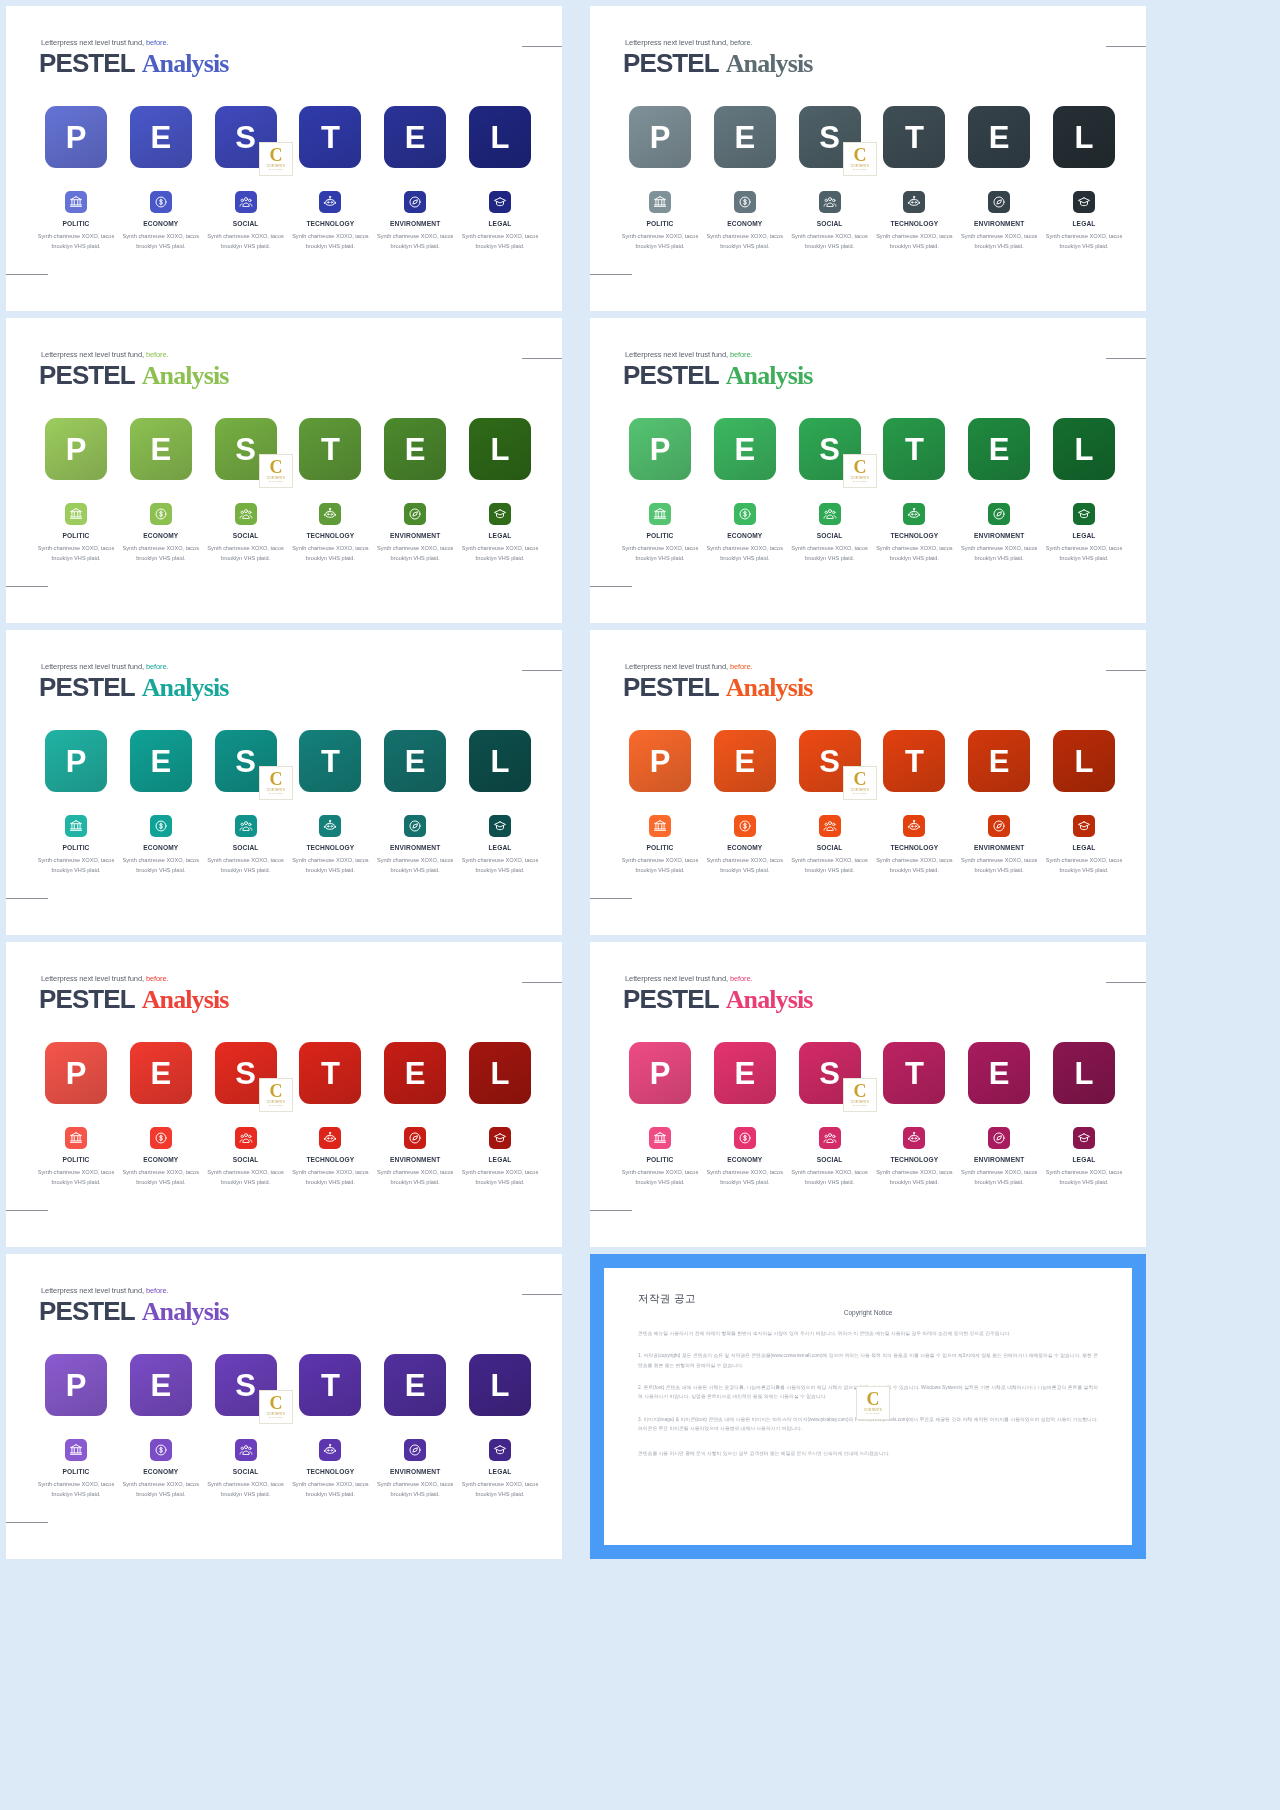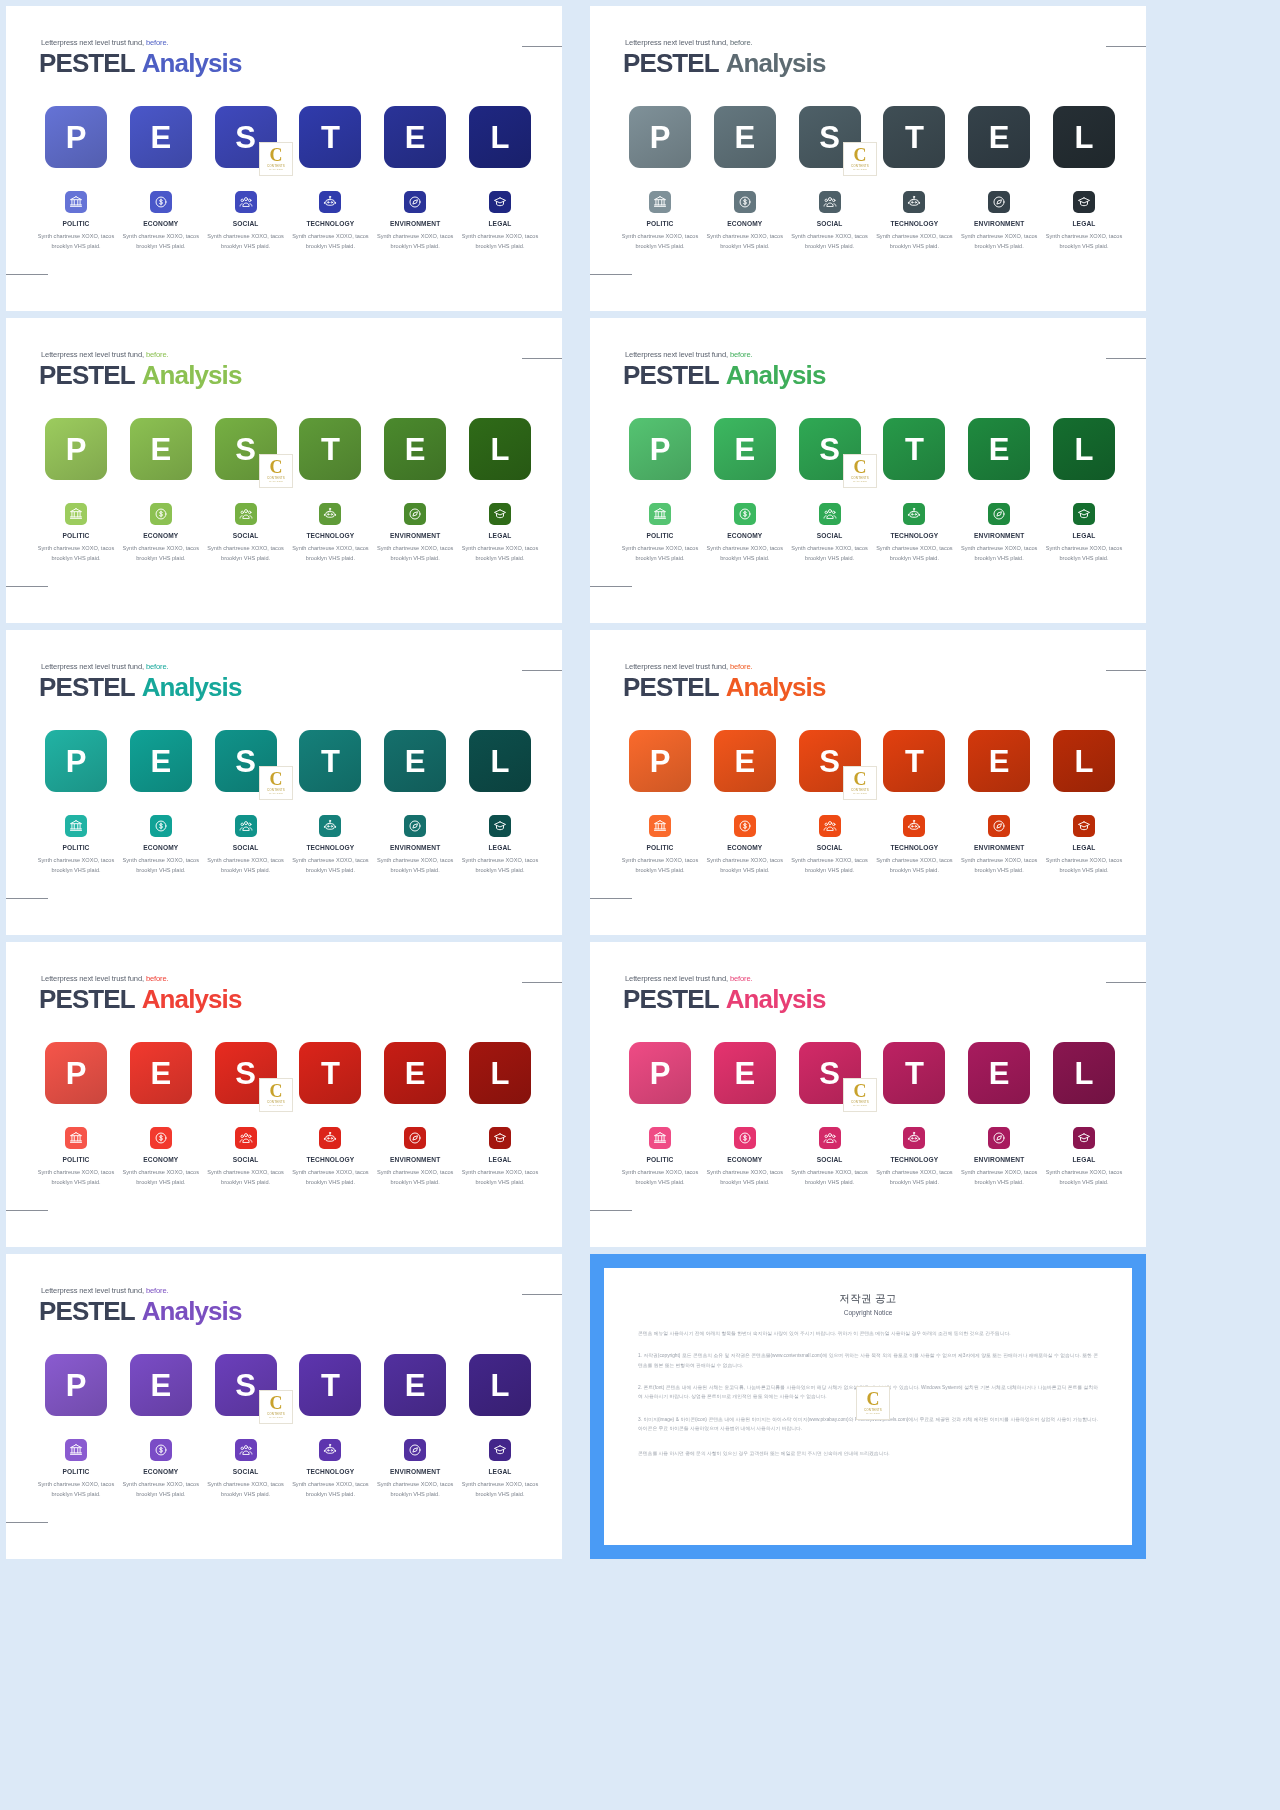--- a/index.html
+++ b/index.html
@@ -58,21 +58,21 @@
   .title {
     position: absolute;
     top: 42px;
     left: 33px;
     font-size: 26px;
     font-weight: bold;
     letter-spacing: -0.9px;
     white-space: nowrap;
   }
   .title .dark { color: #3a4256; }
-  .title .accent { margin-left: 7px; }
+  .title .accent { margin-left: 7px; font-family: Liberation Serif, serif; }
 
   .tiles {
     position: absolute;
     top: 100px;
     left: 30px;
     right: 22px;
     display: flex;
     justify-content: space-between;
   }
   .col { width: 80px; display: flex; flex-direction: column; align-items: center; }
@@ -160,25 +160,23 @@
     overflow: hidden;
   }
   .copysheet {
     position: relative;
     background: #ffffff;
     width: 100%;
     height: 100%;
     padding: 24px 34px;
   }
   .copy-title {
-    text-align: center;
     font-size: 10.5px;
     color: #3f4550;
     letter-spacing: 0.4px;
-    font-family: Liberation Serif, serif;
   }
   .copy-sub {
     text-align: center;
     font-size: 6.6px;
     color: #5a6070;
     margin-top: 3px;
   }
   .copy-p {
     margin-top: 13px;
     font-size: 4.8px;

